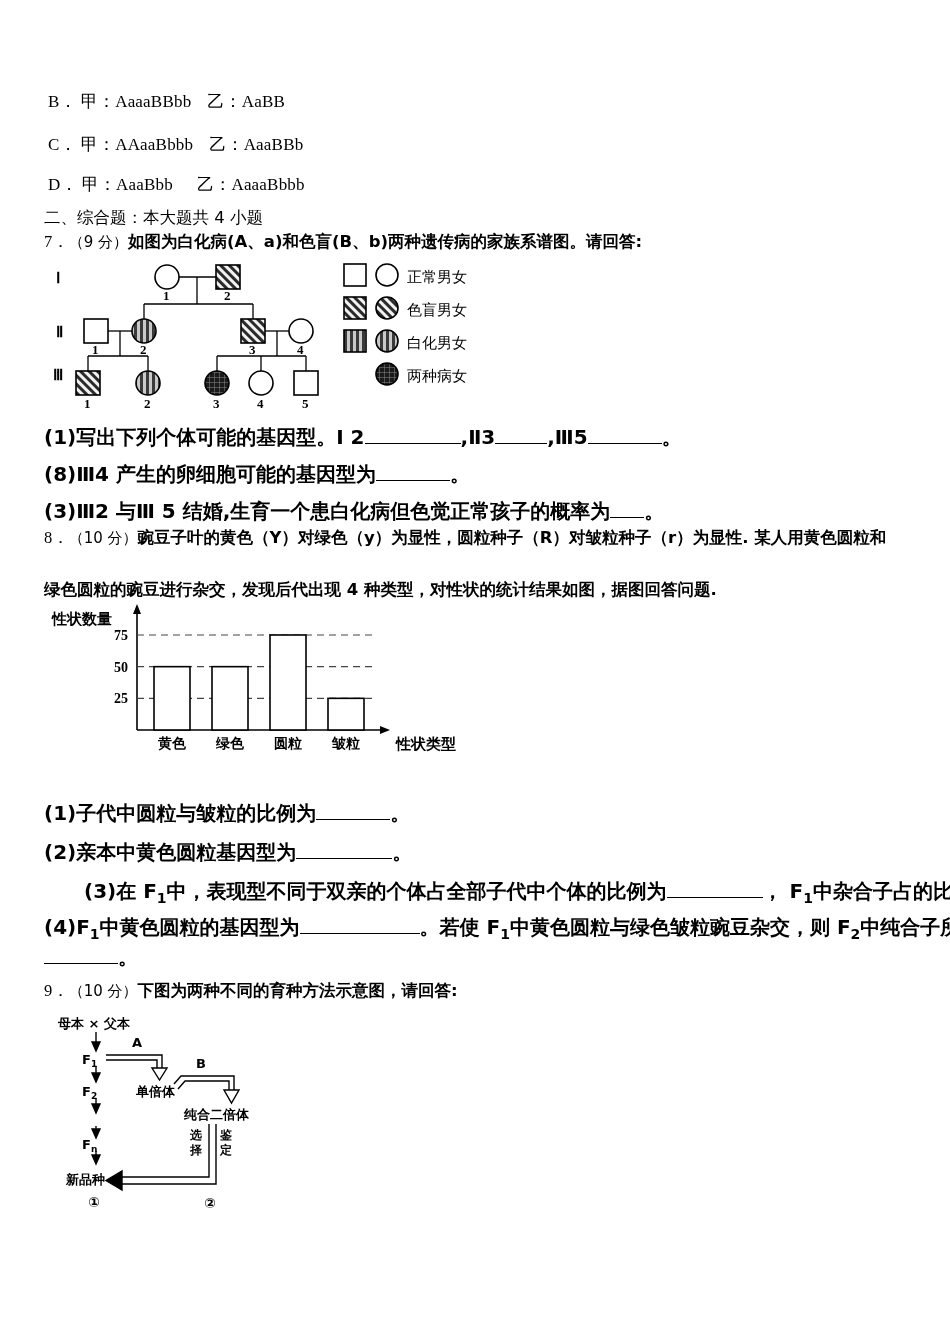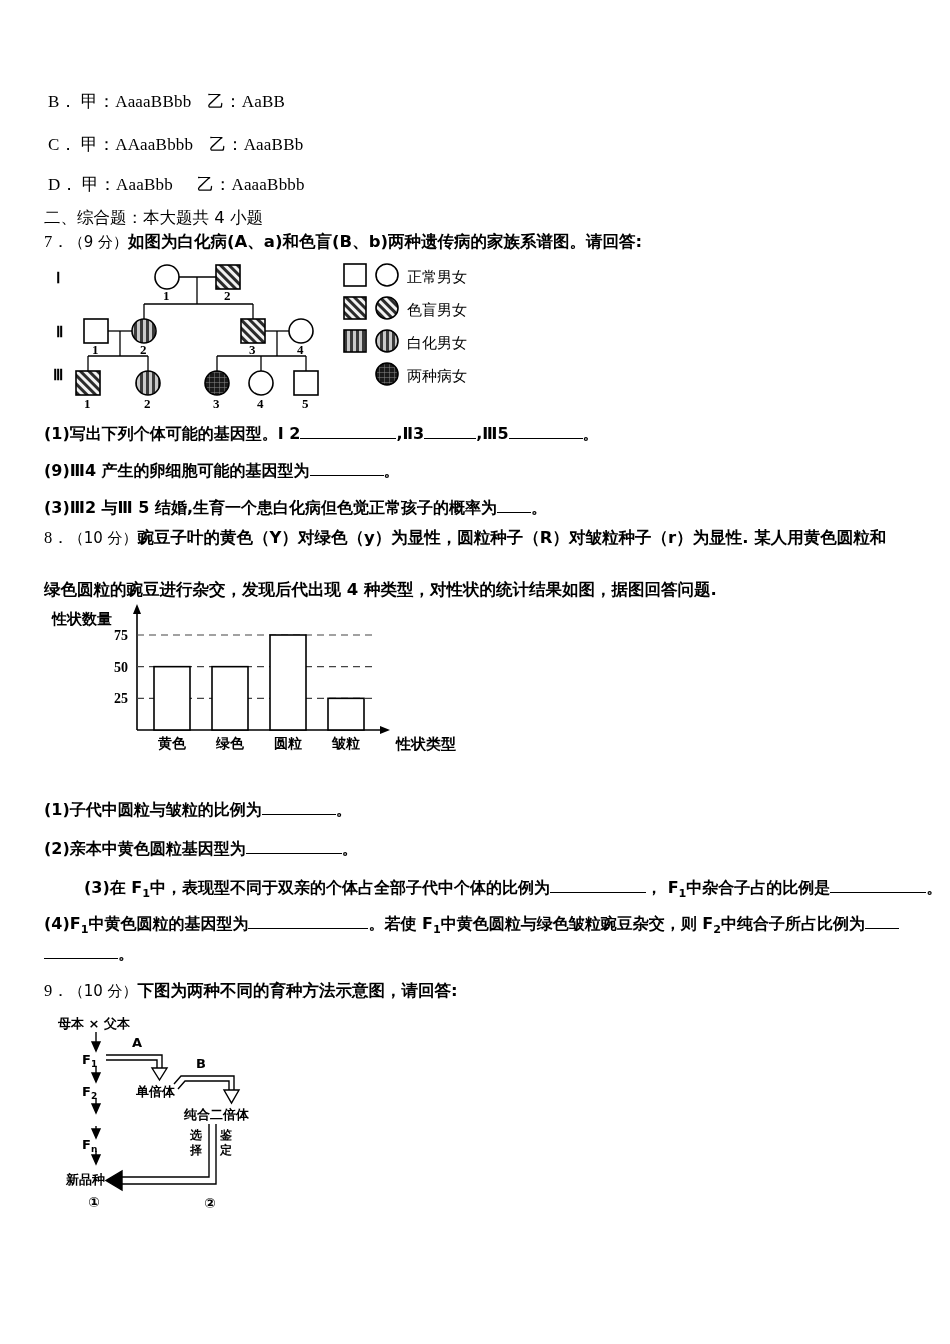--- a/index.html
+++ b/index.html
@@ -45,21 +45,21 @@
     left: 44px;
     font-size: 16.5px;
     white-space: nowrap;
   }
   .q-num { font-family: "Liberation Serif", serif; }
   .b { font-weight: bold; }
 
   .sub-q {
     position: absolute;
     left: 44px;
-    font-size: 16px;
+    font-size: 20px;
     white-space: nowrap;
   }
   .fill {
     display: inline-block;
     border-bottom: 1px solid #000;
     vertical-align: baseline;
     height: 14px;
   }
   .f-xs { width: 34px; }
   .f-sm { width: 52px; }
@@ -223,21 +223,21 @@
         <text x="363" y="129" font-size="15" font-family="DejaVu Sans, sans-serif">两种病女</text>
       </g>
     </svg>
   </div>
 
   <div class="sub-q cn b" style="top:424px;">
     <span>(1)写出下列个体可能的基因型。Ⅰ 2</span><span class="fill f-lg"></span><span>,Ⅱ3</span><span class="fill f-sm"></span><span>,Ⅲ5</span><span class="fill f-md"></span><span>。</span>
   </div>
 
   <div class="sub-q cn b" style="top:461px;">
-    <span>(9)Ⅲ4 产生的卵细胞可能的基因型为</span><span class="fill f-md"></span><span>。</span>
+    <span>(8)Ⅲ4 产生的卵细胞可能的基因型为</span><span class="fill f-md"></span><span>。</span>
   </div>
 
   <div class="sub-q cn b" style="top:498px;">
     <span>(3)Ⅲ2 与Ⅲ 5 结婚,生育一个患白化病但色觉正常孩子的概率为</span><span class="fill f-xs"></span><span>。</span>
   </div>
 
   <div class="q-line" style="top:527px;">
     <span class="q-num">8．</span><span class="cn" style="font-size:15px;">（10 分）</span><span class="cn b">豌豆子叶的黄色（Y）对绿色（y）为显性，圆粒种子（R）对皱粒种子（r）为显性. 某人用黄色圆粒和</span>
   </div>
   <div class="q-line" style="top:579px;">

